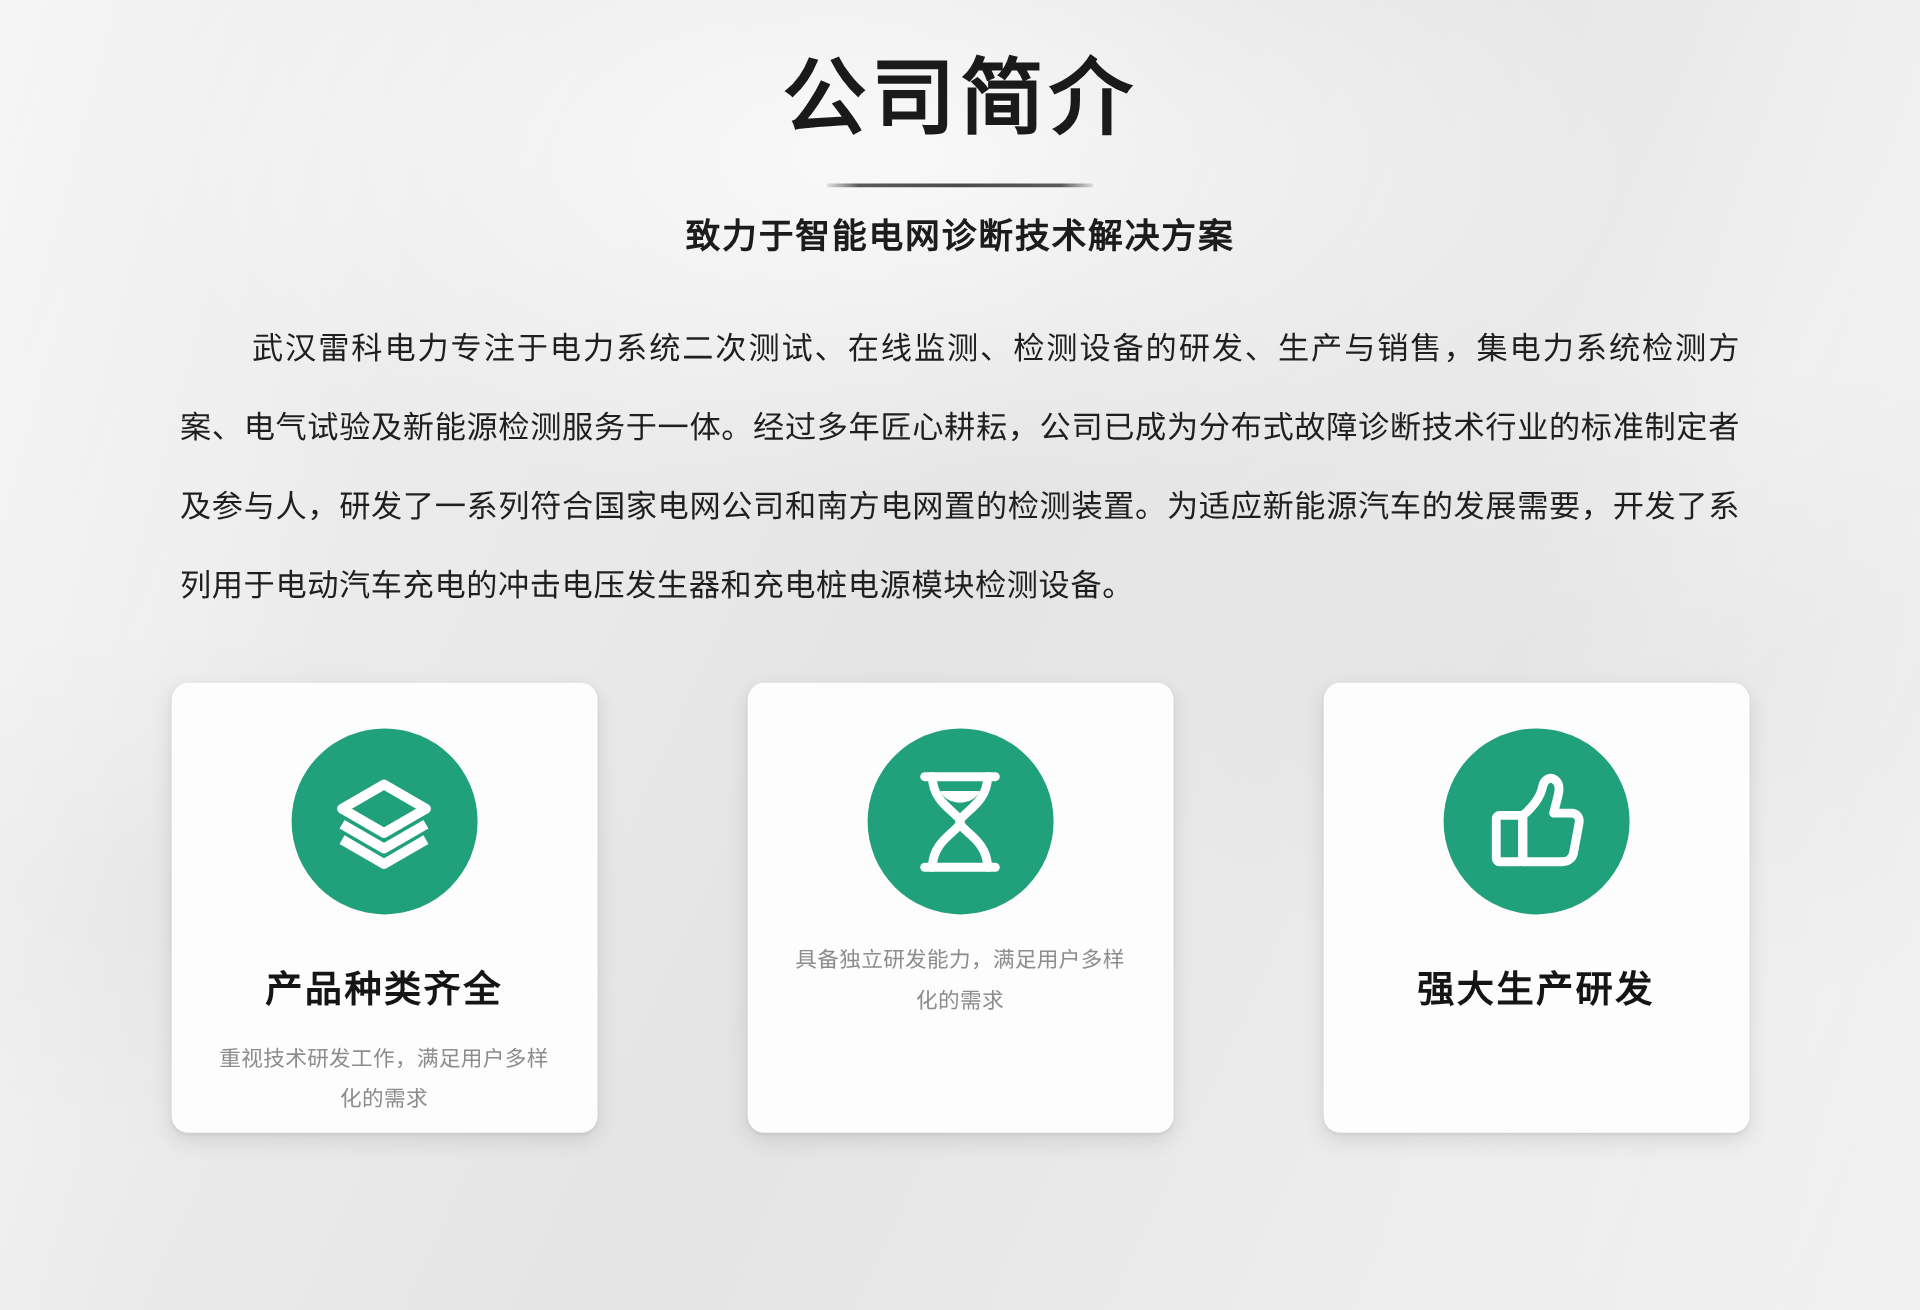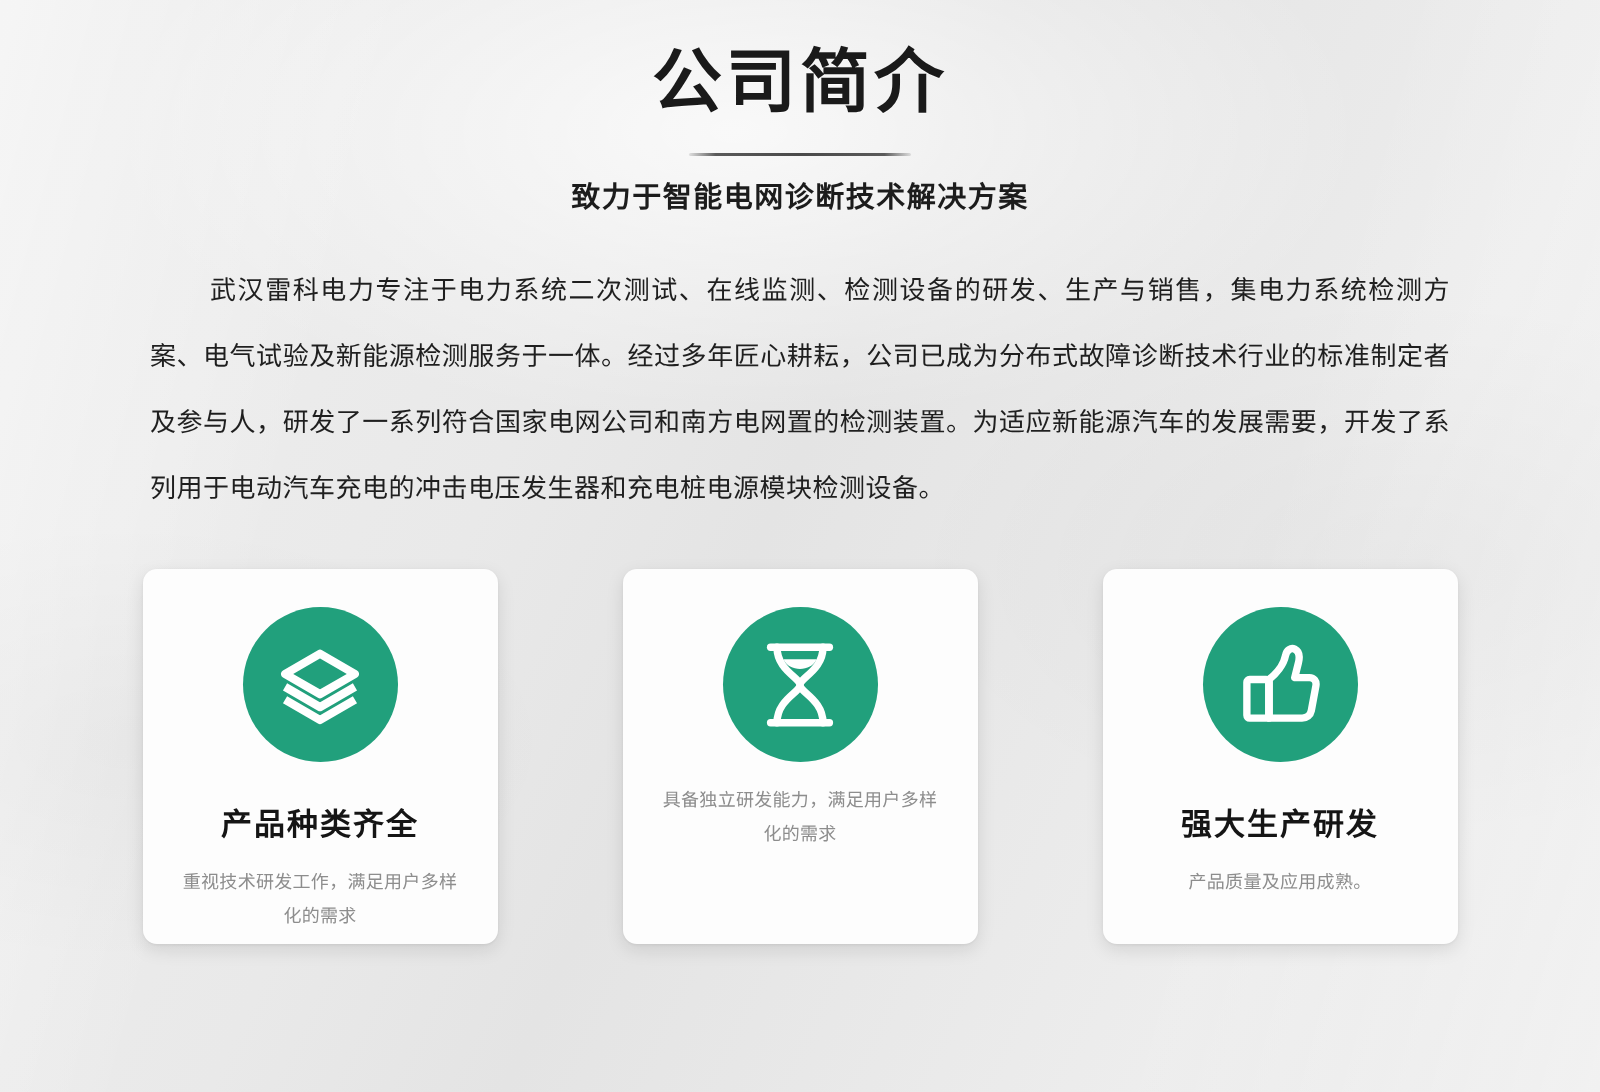--- a/index.html
+++ b/index.html
@@ -190,18 +190,17 @@
         <div class="icon-circle">
           <svg width="92" height="92" viewBox="0 0 100 100" aria-hidden="true">
             <g fill="none" stroke="#ffffff" stroke-width="8" stroke-linejoin="round" stroke-linecap="round">
               <path d="M38 44 L38 86"></path>
               <rect x="14" y="44" width="24" height="42" rx="3"></rect>
               <path d="M38 44 C46 38, 54 28, 56 18 C57 12, 62 9, 66 11 C70 13, 72 18, 70 26 L66 42 L82 42 C87 42, 90 46, 89 51 L84 78 C83 83, 79 86, 74 86 L38 86 Z"></path>
             </g>
           </svg>
         </div>
         <div class="card-title">强大生产研发</div>
-        <div class="card-desc">产品质量及应用成熟。</div>
       </div>
 
     </div>
   </div>
 </div>
 
 </body></html>

